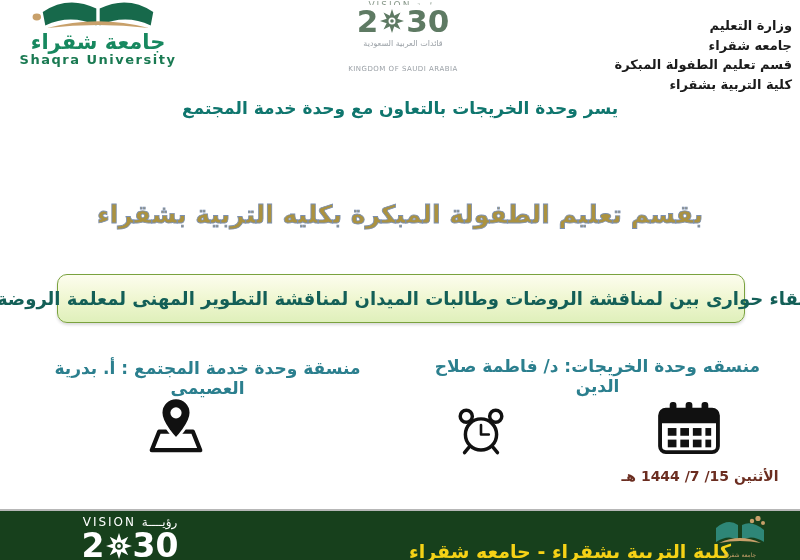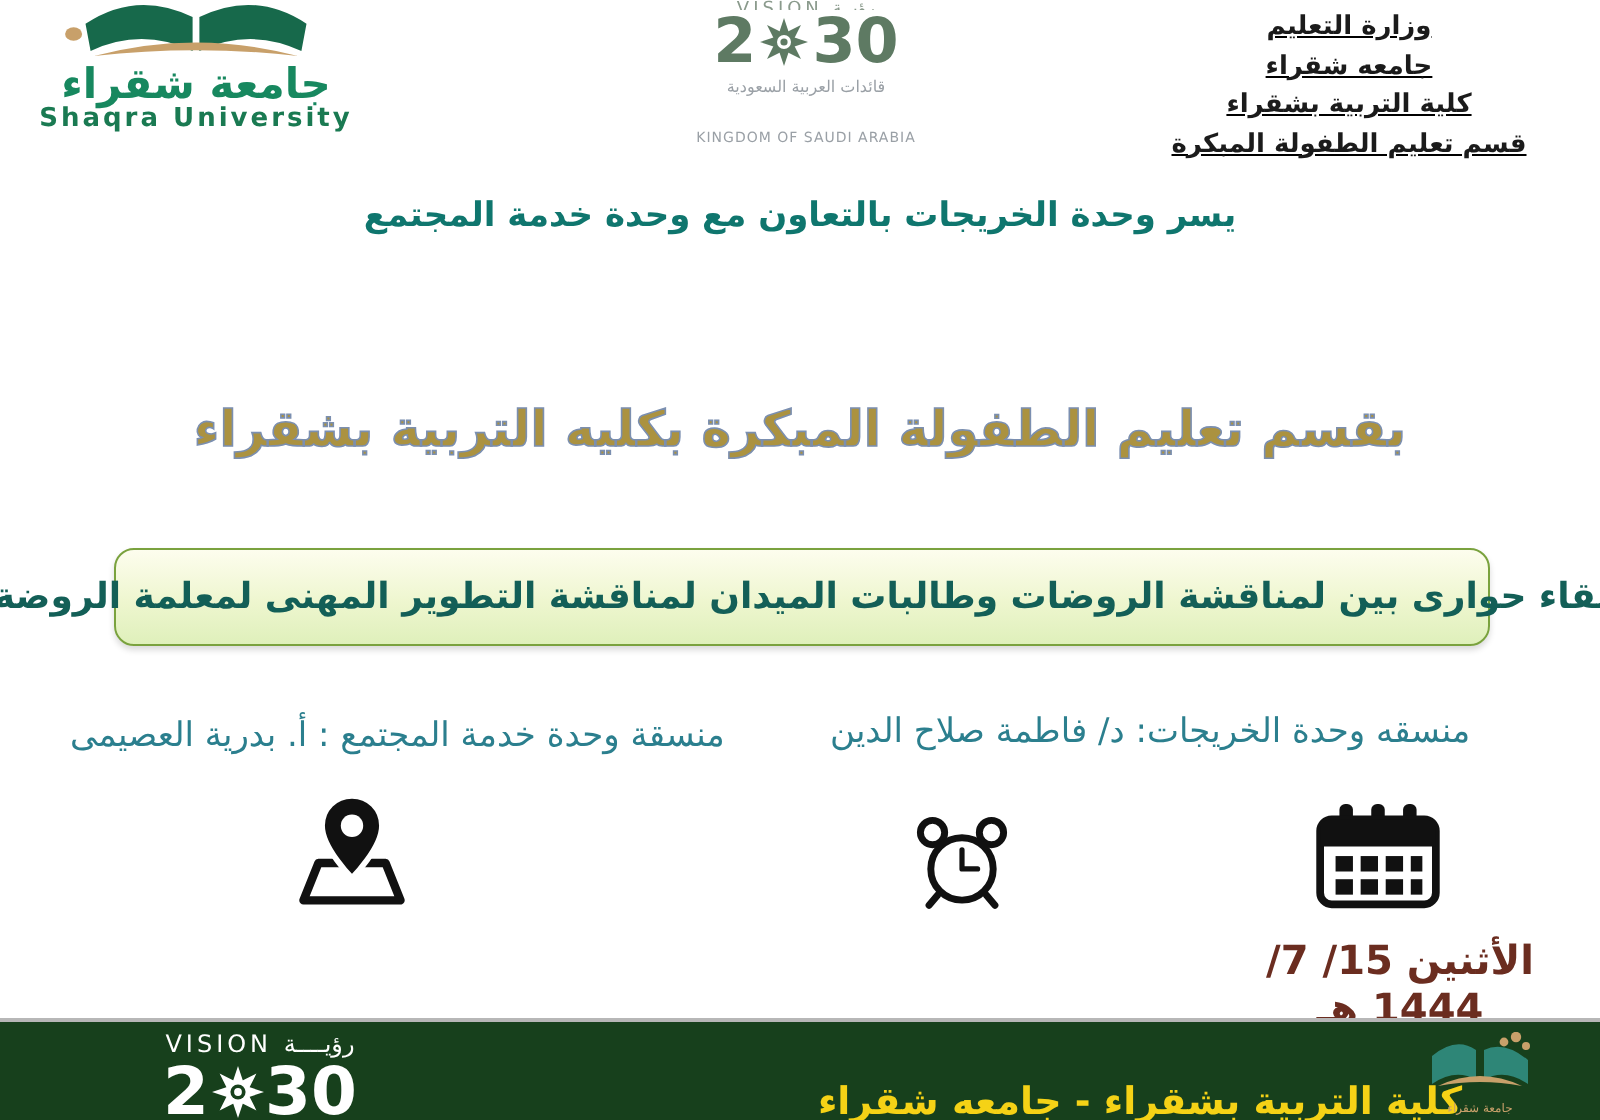--- a/index.html
+++ b/index.html
@@ -14,44 +14,44 @@
   .uni-logo .ar-name{font-size:21px;font-weight:bold;color:#17885f;line-height:20px;margin-top:-2px;}
   .uni-logo .en-name{font-size:13px;font-weight:bold;color:#1a7a52;letter-spacing:1.5px;line-height:15px;}
   
   .vision-top{position:absolute;left:338px;top:0;width:130px;text-align:center;color:#5e7a63;}
   .vision-top .cut-row{height:5px;overflow:hidden;font-size:9px;color:#8a9a8c;letter-spacing:2px;}
   .v-year{display:flex;align-items:center;justify-content:center;font-size:31px;font-weight:bold;line-height:32px;gap:1px;}
   .v-year svg{margin:0 1px;}
   .vision-top .ksa-ar{font-size:8px;color:#9aa0a6;margin-top:2px;}
   .vision-top .ksa-en{font-size:7px;color:#9aa0a6;letter-spacing:.5px;margin-top:17px;}
   
-  .org-block{position:absolute;right:8px;top:4px;width:235px;text-align:center;text-decoration:underline;}
+  .org-block{position:absolute;right:8px;top:16px;width:235px;}
   .org-block div{font-size:13px;color:#1b1b1b;font-weight:600;line-height:19.5px;}
   
   .heading{position:absolute;left:0;top:98px;width:100%;text-align:center;
     font-size:17px;font-weight:bold;color:#0f766e;}
   .subheading{position:absolute;left:0;top:166px;width:100%;text-align:center;
     font-size:25px;font-weight:bold;color:#ab9240;margin-top:34px;-webkit-text-stroke:0.8px #7b8fb0;}
   .invite{position:absolute;left:0;top:228px;width:100%;text-align:center;
     font-size:22px;font-weight:bold;color:#135f57;}
   .event-box{position:absolute;left:57px;top:274px;width:686px;height:47px;
     border:1.6px solid #7aa23e;border-radius:10px;
     background:linear-gradient(#fdfdee 0%,#eef6cf 55%,#dff0bb 100%);
     box-shadow:0 2px 3px rgba(0,0,0,.15);
     display:flex;align-items:center;justify-content:center;
     font-size:18px;font-weight:bold;color:#135f57;white-space:nowrap;}
-  .coord{position:absolute;font-size:17px;font-weight:normal;color:#2b7f8e;text-align:left;}
+  .coord{position:absolute;font-size:17px;font-weight:bold;color:#2b7f8e;text-align:center;}
   .coord.right{left:415px;top:356px;width:365px;}
   .coord.left{left:35px;top:358px;width:345px;}
   
   .icon-abs{position:absolute;}
   .under-text{position:absolute;text-align:center;font-weight:bold;}
   .loc-text{left:28px;top:462px;width:330px;font-size:17px;color:#ee1c23;}
   .time-text{left:425px;top:466px;width:150px;font-size:19px;color:#3b82f6;letter-spacing:.5px;margin-top:48px;}
-  .date-text{left:605px;top:468px;width:190px;font-size:20px;color:#6b2d20;}
+  .date-text{left:605px;top:468px;width:190px;font-size:14px;color:#6b2d20;}
   
   .footer{position:absolute;left:0;top:509px;width:800px;height:51px;
     background:#17401c;border-top:2px solid #b7b7b7;overflow:hidden;}
   .vision-footer{position:absolute;left:30px;top:4px;width:200px;text-align:center;color:#fff;}
   .vision-footer .vf-line1{font-size:12px;letter-spacing:2px;line-height:14px;}
   .vf-year{display:flex;align-items:center;justify-content:center;font-size:33px;font-weight:bold;line-height:34px;gap:1px;}
   .footer-college{position:absolute;left:400px;top:29px;width:340px;text-align:center;
     font-size:19px;font-weight:bold;color:#f5d216;}
   .footer-book{position:absolute;left:712px;top:5px;}
   .footer-book .fb-caption{font-size:6px;color:#c8a06a;text-align:center;line-height:6px;}
@@ -84,22 +84,22 @@
       </svg>
       <span>30</span>
     </div>
     <div class="ksa-ar" dir="rtl">قائدات العربية السعودية</div>
     <div class="ksa-en">KINGDOM OF SAUDI ARABIA</div>
   </div>
 
   <div class="org-block" dir="rtl">
     <div>وزارة التعليم</div>
     <div>جامعه شقراء</div>
+    <div>قسم تعليم الطفولة المبكرة</div>
     <div>كلية التربية بشقراء</div>
-    <div>قسم تعليم الطفولة المبكرة</div>
   </div>
 
   <div class="heading" dir="rtl">يسر وحدة الخريجات بالتعاون مع وحدة خدمة المجتمع</div>
   <div class="subheading" dir="rtl">بقسم تعليم الطفولة المبكرة بكليه التربية بشقراء</div>
 
   <div class="event-box" dir="rtl">
     <span>لقاء حوارى بين لمناقشة الروضات وطالبات الميدان لمناقشة التطوير المهنى لمعلمة الروضة</span>
   </div>
 
   <div class="coord right" dir="rtl">منسقه وحدة الخريجات: د/ فاطمة صلاح الدين</div>

